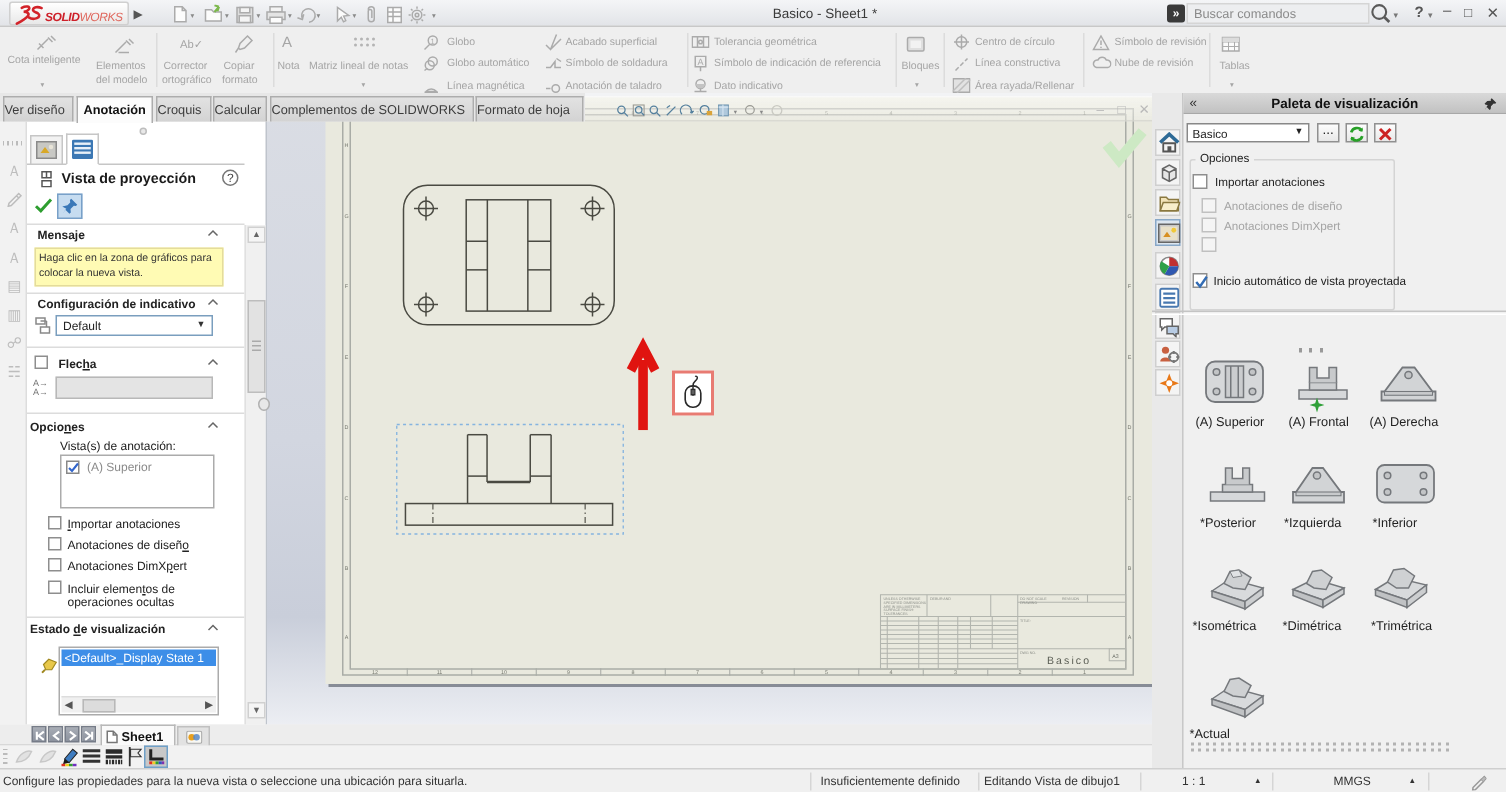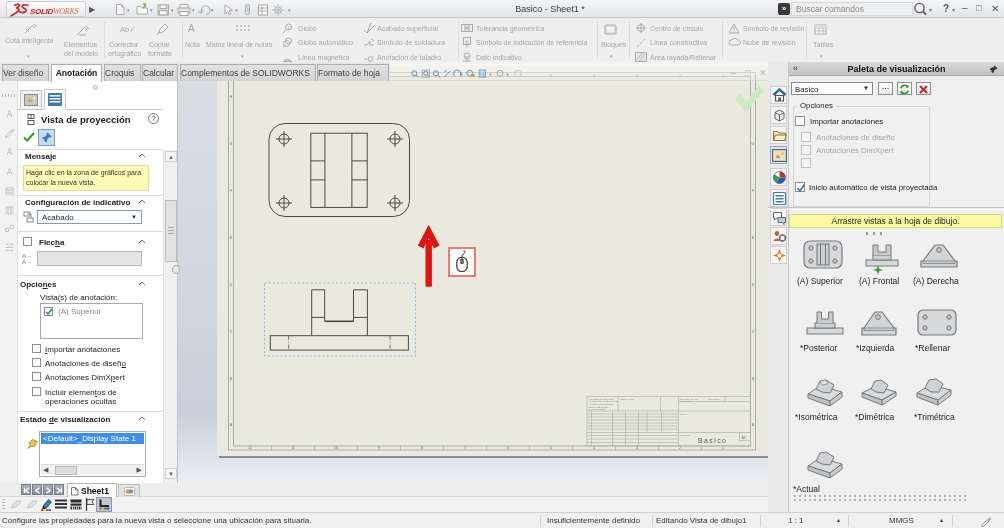--- a/index.html
+++ b/index.html
@@ -9,21 +9,21 @@
 <body>
 
 <div class="abs" style="left:0;top:0;width:1004px;height:18px;background:linear-gradient(#F4F5F7,#E2E4E8);border-bottom:1px solid #C8C8C8;">
   <div class="abs" style="left:6px;top:1px;width:80px;height:16px;background:linear-gradient(#FFFFFF,#E8E8E8);border:1px solid #D0D0D0;border-radius:2px;">
     <svg class="abs" style="left:3px;top:1px;" width="20" height="14" viewBox="0 0 20 14">
       <g stroke="#D2232A" stroke-width="1.7" fill="none" stroke-linecap="round">
         <path d="M4.5 2.2 C7.5 0.6 10.5 1.4 9.3 3.1 C8.5 4.2 6.8 4.8 5.8 4.9 C8.2 5.0 9.8 6.0 8.6 7.6 C7.2 9.4 4.2 11.2 1.2 12.8"></path>
         <path d="M17.8 2.4 C15.0 1.2 12.2 1.8 12.0 3.4 C11.8 4.8 14.2 5.2 15.4 6.0 C16.6 6.8 16.4 8.4 14.6 9.1 C12.8 9.8 10.4 9.4 9.2 8.6"></path>
       </g>
     </svg>
-    <span class="abs" style="left:23px;top:4.5px;font-size:8px;font-weight:bold;font-style:italic;color:#CE2029;letter-spacing:-0.3px;">SOLID<span style="color:#E0685E;font-weight:normal;font-family:Liberation Serif, serif;">WORKS</span></span>
+    <span class="abs" style="left:23px;top:4.5px;font-size:8px;font-weight:bold;font-style:italic;color:#CE2029;letter-spacing:-0.3px;">SOLID<span style="color:#E0685E;font-weight:normal;">WORKS</span></span>
   </div>
   <div class="abs" style="left:89px;top:2px;width:8px;height:15px;color:#555;font-size:8px;line-height:15px;">▶</div>
 
   <svg class="abs" style="left:112px;top:3px;" width="185" height="13" viewBox="0 0 185 13">
     <g stroke="#ABABAB" fill="none" stroke-width="1">
       <path d="M4.5 1.5 h5 l2.5 2.5 v7.5 h-7.5 Z M9.5 1.5 v2.5 h2.5" fill="#FCFCFC"></path>
       <path d="M25 11 V3.5 h4 l1.5 1.5 h5 v6 Z" fill="#FCFCFC"></path>
       <path d="M31 5 l3 -3.5 m0 0 l-3 -1 m3 1 l-1 3" stroke="#7CB84C" stroke-width="1.4"></path>
       <g>
           <rect x="46" y="2" width="10.5" height="10" fill="#DDDDDD" stroke="#ABABAB"></rect>
@@ -504,21 +504,21 @@
   <div class="abs" style="left:25px;top:117px;font-weight:bold;">Configuración de indicativo</div>
   <svg class="abs" style="left:138px;top:118px;" width="8" height="5" viewBox="0 0 8 5">
       <path d="M1 4 L4 1 L7 4" stroke="#666" fill="none"></path>
     </svg>
   <svg class="abs" style="left:23px;top:130px;" width="11" height="12" viewBox="0 0 11 12">
       <rect x="1" y="1" width="6" height="4" fill="none" stroke="#888"></rect>
       <rect x="4" y="7" width="6" height="4" fill="none" stroke="#888"></rect>
       <path d="M4 3 h4 M8 3 v4" stroke="#888" fill="none"></path>
     </svg>
   <div class="abs" style="left:37px;top:129px;width:105px;height:14px;background:#FFF;border:1px solid #7A9EBE;">
-    <span class="abs" style="left:4px;top:2px;">Acabado</span>
+    <span class="abs" style="left:4px;top:2px;">Default</span>
     <span class="abs" style="left:93px;top:3px;font-size:6px;color:#333;">▼</span>
   </div>
   <div class="abs" style="left:18px;top:150px;width:145px;height:1px;background:#DCDCDC;"></div>
 
   <div class="abs" style="left:23px;top:156px;width:9px;height:9px;background:#FFF;border:1px solid #8E8E8E;"></div>
   <div class="abs" style="left:39px;top:157px;font-weight:bold;">Flec<span style="text-decoration:underline;">h</span>a</div>
   <svg class="abs" style="left:138px;top:158px;" width="8" height="5" viewBox="0 0 8 5">
       <path d="M1 4 L4 1 L7 4" stroke="#666" fill="none"></path>
     </svg>
   <div class="abs" style="left:22px;top:172px;font-size:6px;color:#777;line-height:6px;">A→<br>A→</div>
@@ -660,21 +660,20 @@
   <div class="abs cbr dis" style="left:33px;top:83px;"></div>
   <span class="abs gray2" style="left:48px;top:84px;">Anotaciones DimXpert</span>
   <div class="abs cbr dis" style="left:33px;top:96px;"></div>
   <div class="abs cbr" style="left:27px;top:120px;"><svg width="10" height="10" viewBox="0 0 10 10">
         <path d="M1.5 5 L4 8 L8.5 1.5" stroke="#336CB4" stroke-width="1.6" fill="none"></path>
       </svg></div>
   <span class="abs" style="left:41px;top:121px;">Inicio automático de vista proyectada</span>
 
   <div class="abs" style="left:0;top:145px;width:236px;height:1px;background:#C4C4C4;"></div>
   <div class="abs" style="left:0;top:147px;width:236px;height:1px;background:#FFF;"></div>
-  <div class="abs" style="left:21px;top:152px;width:213px;height:14px;background:#FAFAA2;border:1px solid #D8D870;font-size:8.5px;color:#222;text-align:center;line-height:13px;">Arrastre vistas a la hoja de dibujo.</div>
   <div class="abs" style="left:98px;top:170px;width:20px;height:3px;background:repeating-linear-gradient(90deg,#999 0 2px,transparent 2px 7px);"></div>
 
   <div class="abs" id="thumbs" style="left:21px;top:175px;width:215px;height:260px;">
 
     <svg class="abs" style="left:14px;top:3px;" width="40" height="30" viewBox="0 0 40 30">
       <rect x="1" y="1" width="38" height="27" rx="6" fill="#D6D8DA" stroke="#75787C" stroke-width="1.2"></rect>
       <circle cx="8" cy="8" r="2.2" fill="#C2C4C6" stroke="#75787C"></circle>
         <circle cx="32" cy="8" r="2.2" fill="#C2C4C6" stroke="#75787C"></circle>
       <circle cx="8" cy="21" r="2.2" fill="#C2C4C6" stroke="#75787C"></circle>
         <circle cx="32" cy="21" r="2.2" fill="#C2C4C6" stroke="#75787C"></circle>
@@ -711,21 +710,21 @@
       <rect x="4" y="21" width="30" height="2.5" fill="#C8CACC" stroke="#75787C" stroke-width="0.7"></rect>
     </svg>
     <text class="abs" style="left:67px;top:106px;font-size:8.5px;">*Izquierda</text>
     <svg class="abs" style="left:128px;top:72px;" width="40" height="28" viewBox="0 0 40 28">
       <rect x="1" y="1" width="38" height="25" rx="5" fill="#D6D8DA" stroke="#75787C" stroke-width="1.2"></rect>
       <circle cx="8" cy="8" r="2.2" fill="#C2C4C6" stroke="#75787C"></circle>
         <circle cx="32" cy="8" r="2.2" fill="#C2C4C6" stroke="#75787C"></circle>
       <circle cx="8" cy="19" r="2.2" fill="#C2C4C6" stroke="#75787C"></circle>
         <circle cx="32" cy="19" r="2.2" fill="#C2C4C6" stroke="#75787C"></circle>
     </svg>
-    <text class="abs" style="left:126px;top:106px;font-size:8.5px;">*Rellenar</text>
+    <text class="abs" style="left:126px;top:106px;font-size:8.5px;">*Inferior</text>
 
     <svg class="abs" style="left:17px;top:139px;" width="38" height="32" viewBox="0 0 38 32">
       <path d="M2 18 L14 10 L36 16 L24 25 Z" fill="#D8DADC" stroke="#75787C"></path>
       <path d="M2 18 L2 22 L24 30 L24 25 Z" fill="#C0C2C4" stroke="#75787C"></path>
       <path d="M24 25 L36 16 L36 21 L24 30 Z" fill="#CCCED0" stroke="#75787C"></path>
       <path d="M10 13 L14 5 L20 4 L28 9 L24 17 L16 16 Z" fill="#CFD1D3" stroke="#75787C"></path>
       <path d="M14 5 L20 4 L22 8 L16 9 Z" fill="#E0E2E4" stroke="#75787C" stroke-width="0.6"></path>
     </svg>
     <text class="abs" style="left:6px;top:175px;font-size:8.5px;">*Isométrica</text>
     <svg class="abs" style="left:71px;top:140px;" width="38" height="30" viewBox="0 0 38 30">

